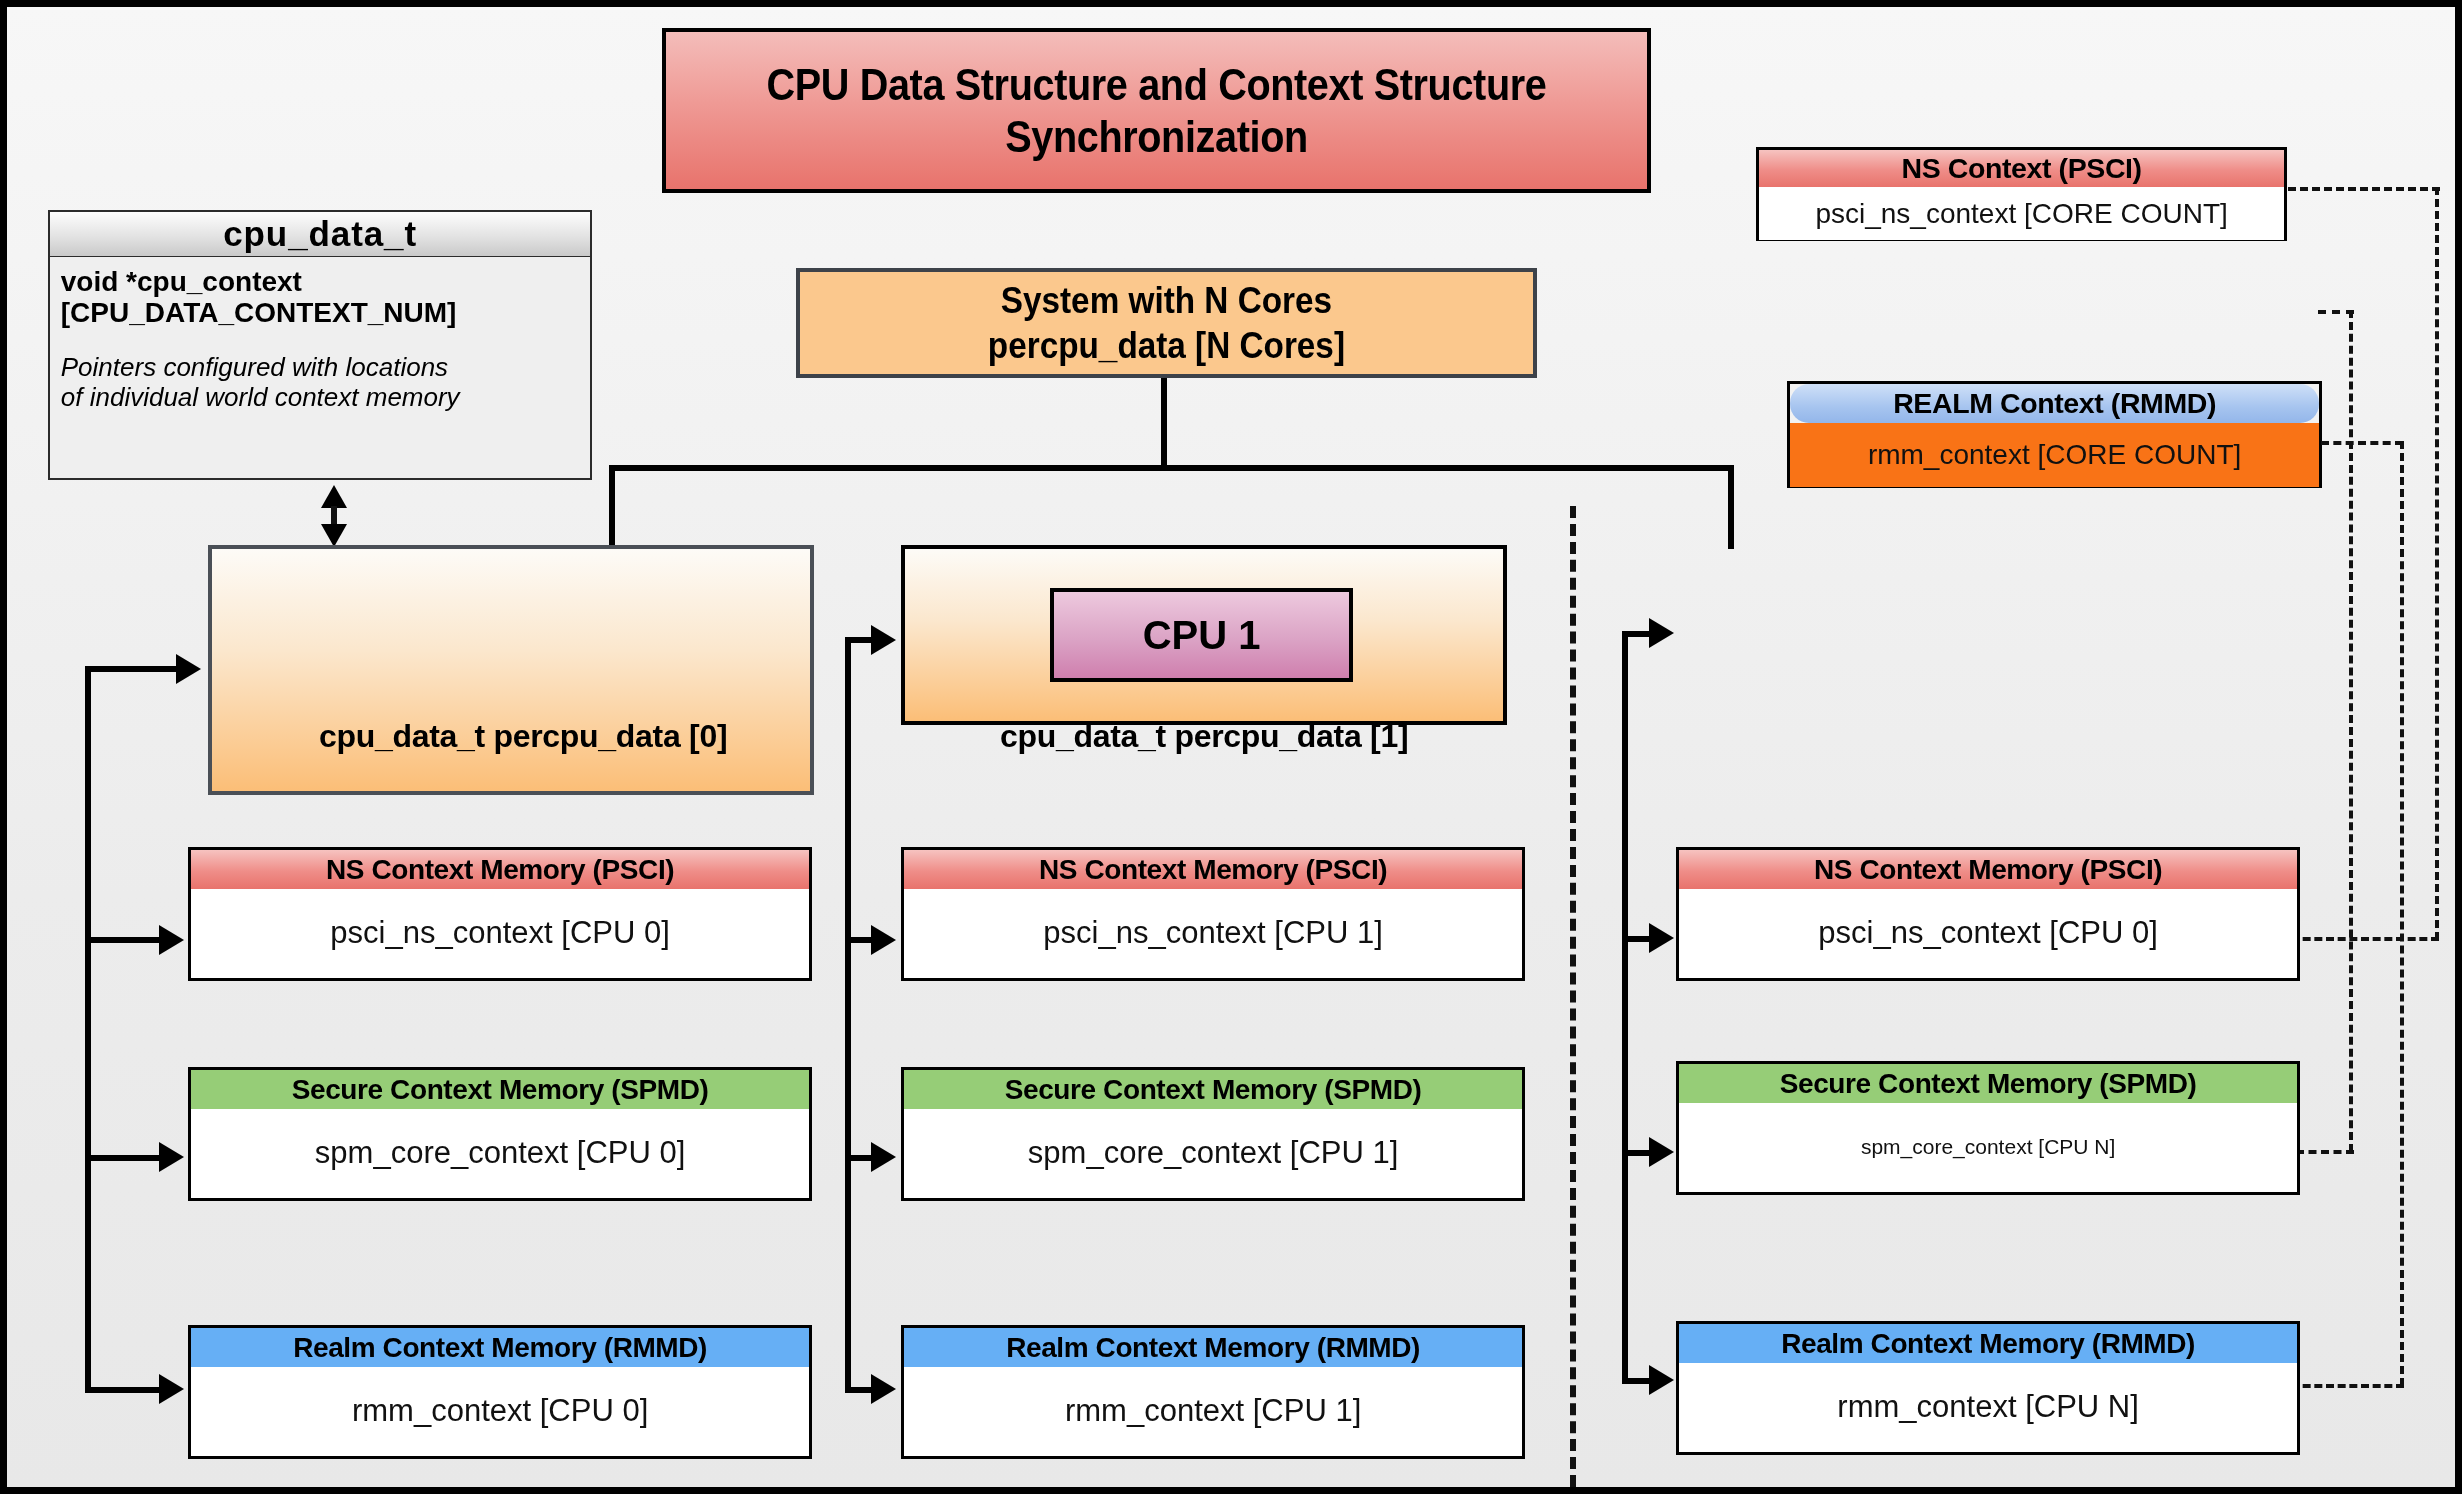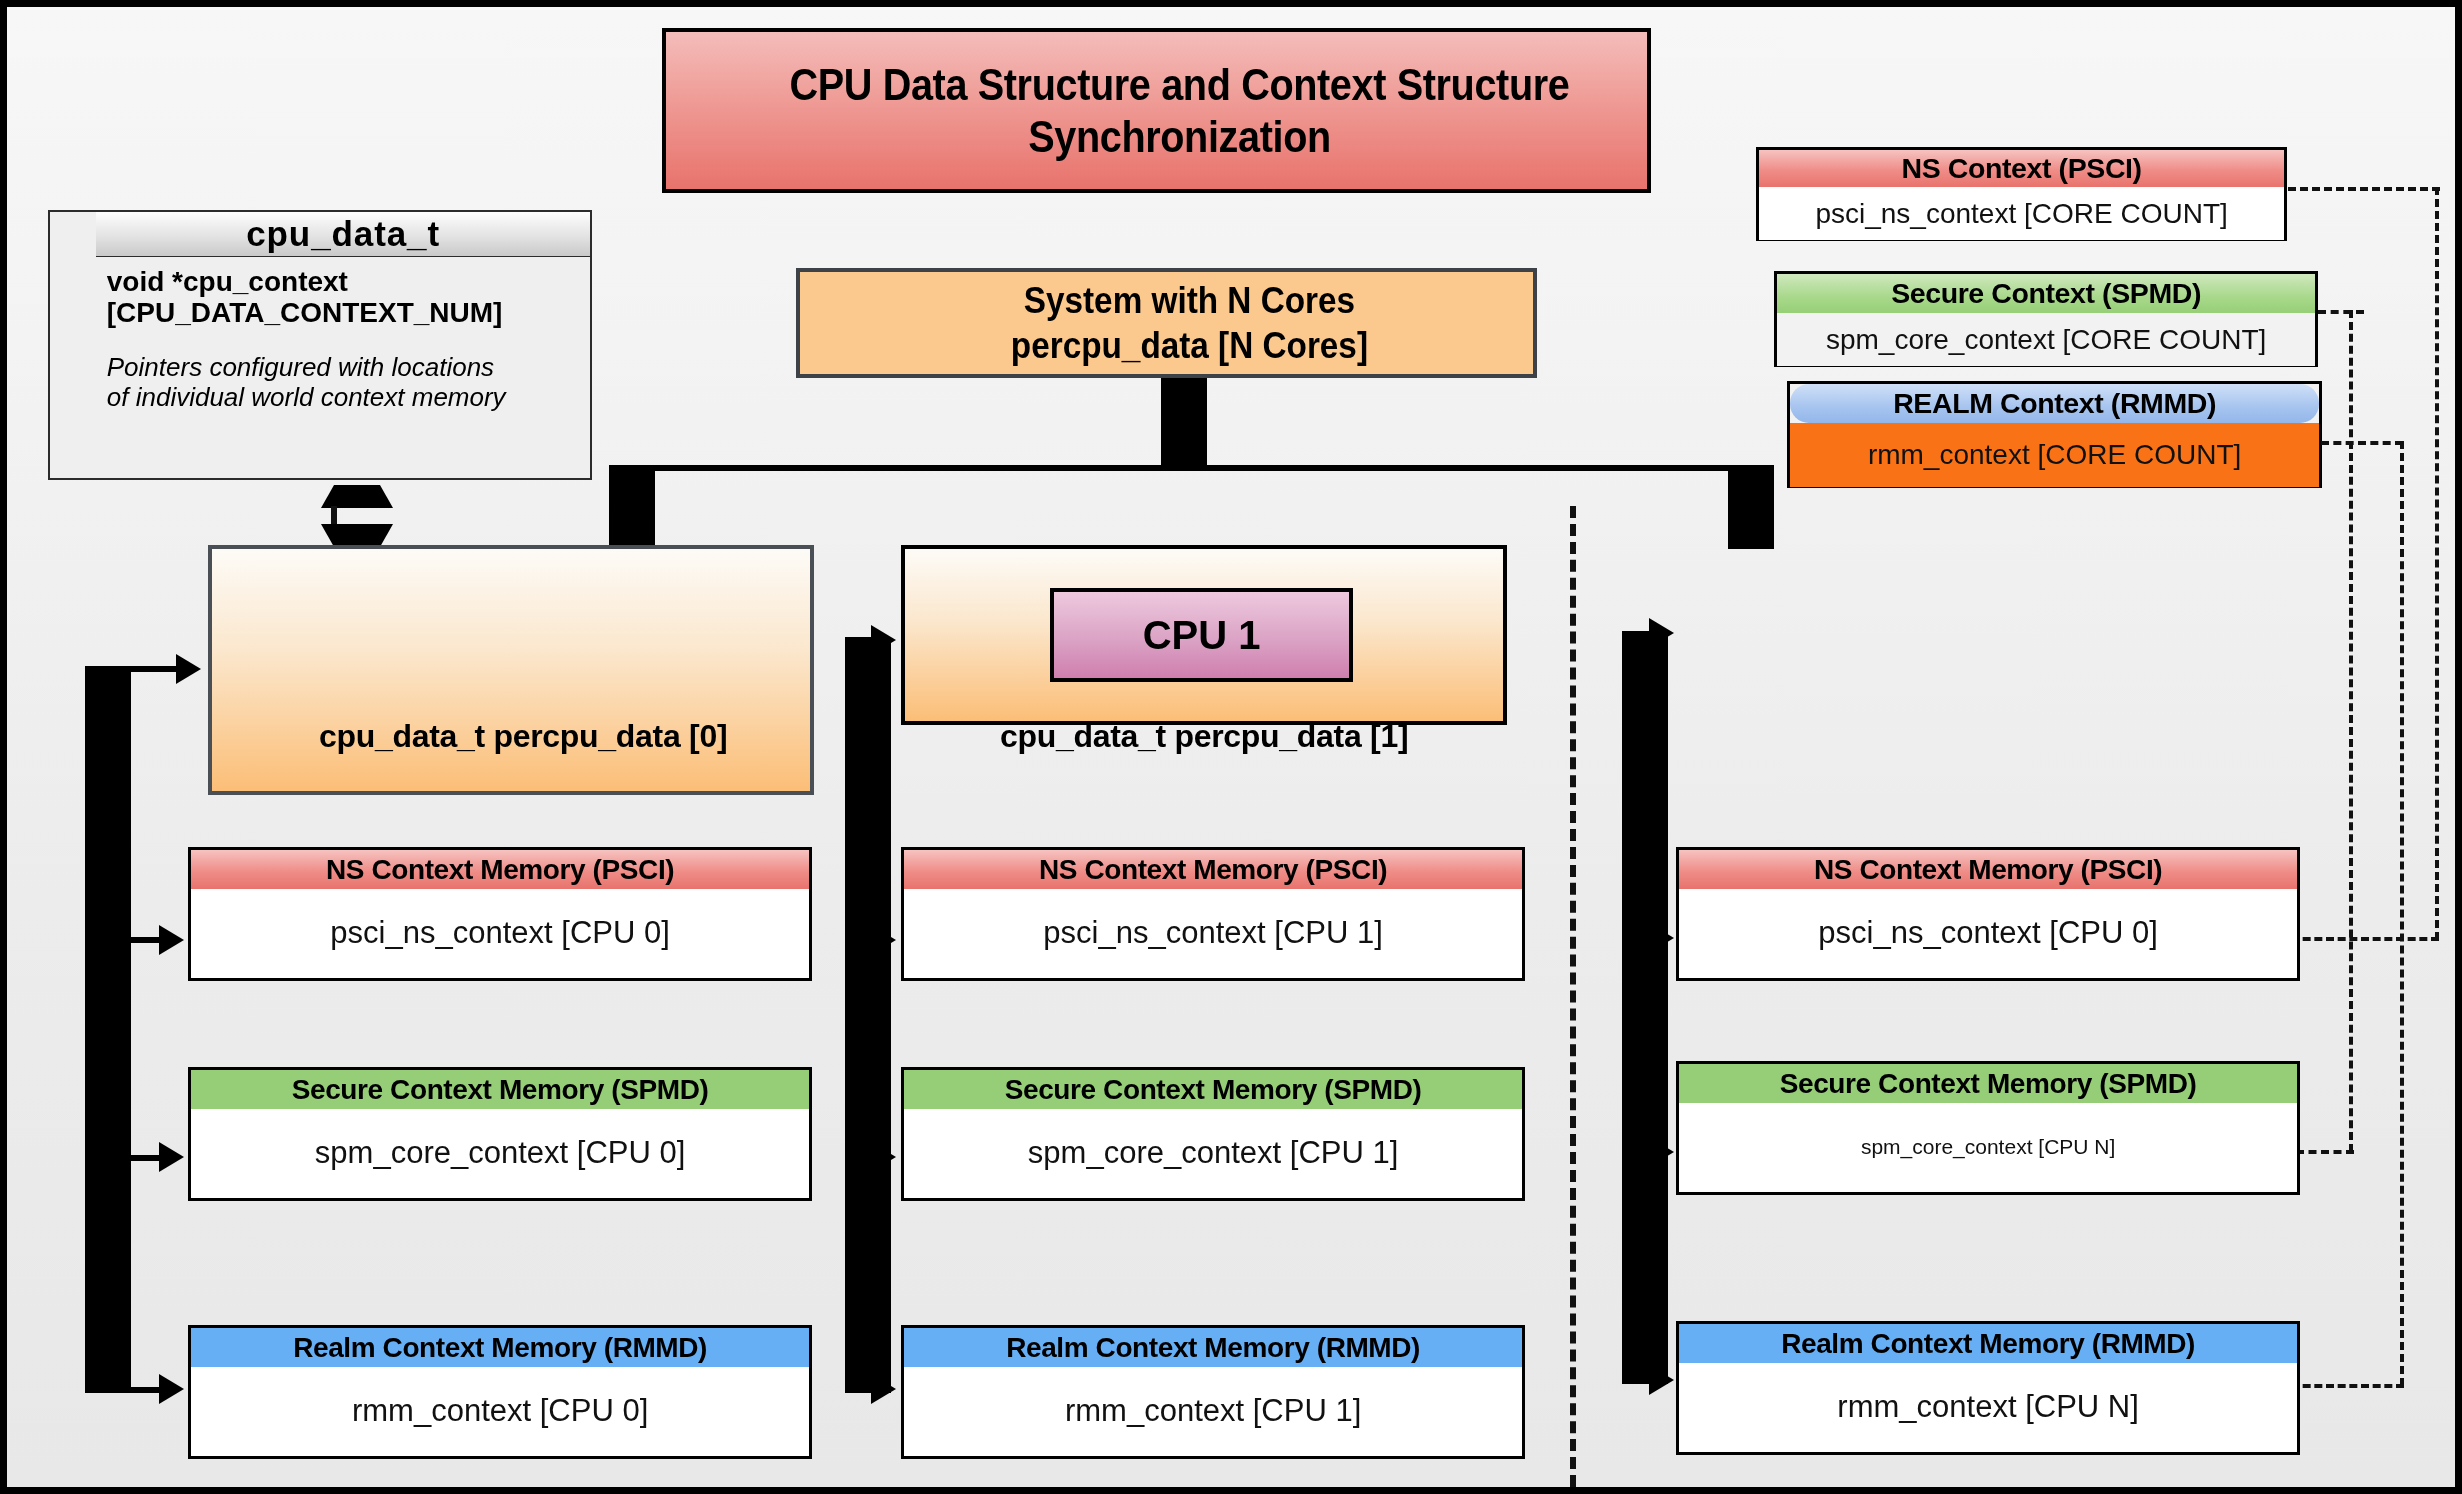--- a/index.html
+++ b/index.html
@@ -4,21 +4,21 @@
 <style>
   html,body{margin:0;padding:0;background:#000;}
   body{width:2462px;height:1495px;overflow:hidden;
        font-family:"Liberation Sans","DejaVu Sans",sans-serif;}
 
   
   #canvas{position:absolute;left:7.1px;top:7.1px;width:2448px;height:1480px;
           background:linear-gradient(180deg,#f7f7f7 0%,#f2f2f2 28%,#ececec 60%,#e8e8e8 100%);
           overflow:hidden;}
 
-  .abs{position:absolute;box-sizing:border-box;padding-left:46px;}
+  .abs{position:absolute;box-sizing:border-box;}
 
   
   .card{position:absolute;box-sizing:border-box;border:3.6px solid #000;background:#fff;}
   .card .hd{box-sizing:border-box;width:100%;text-align:center;color:#000;
             font-weight:bold;letter-spacing:-0.4px;
             font-stretch:condensed;transform-origin:center;}
   .card .bd{box-sizing:border-box;width:100%;text-align:center;color:#111;
             display:flex;align-items:center;justify-content:center;}
 
   .hd-red   {background:linear-gradient(180deg,#f6c3c0 0%,#ef8d88 55%,#e8736c 100%);}
@@ -112,24 +112,20 @@
   <div class="ln abs" style="left:1154px;top:371px;width:6.2px;height:93px;"></div>
   <div class="ln abs" style="left:602px;top:458px;width:1125px;height:6.2px;"></div>
   <div class="ln abs" style="left:602px;top:458px;width:6.2px;height:84px;"></div>
   <div class="ln abs" style="left:1721px;top:458px;width:6.2px;height:84px;"></div>
 
   <div class="card" style="left:1749px;top:140px;width:531px;height:94px;">
     <div class="hd hd-red" style="height:37px;line-height:37px;font-size:28.5px;">NS Context  (PSCI)</div>
     <div class="bd" style="height:53px;font-size:28px;background:#fff;">psci_ns_context [CORE COUNT]</div>
   </div>
 
-  <div class="card" style="left:1767px;top:264px;width:544px;height:96px;background:#f2f2f2;">
-    <div class="hd hd-green" style="height:39px;line-height:39px;font-size:28.5px;">Secure Context (SPMD)</div>
-    <div class="bd" style="height:53px;font-size:28px;background:#f2f2f2;">spm_core_context [CORE COUNT]</div>
-  </div>
 
   <div class="card" style="left:1780px;top:374px;width:535px;height:107px;background:#f2f2f2;">
     <div class="hd hd-blue" style="height:39px;line-height:39px;font-size:28.5px;border-radius:19px;">REALM Context (RMMD)</div>
     <div class="bd" style="height:64px;font-size:28px;background:#f97316;">rmm_context [CORE COUNT]</div>
   </div>
 
   <div class="dash-h-thin abs" style="left:2281px;top:180px;width:152px;"></div>
   <div class="dash-v-thin abs" style="left:2428px;top:180px;height:753px;"></div>
   <div class="dash-h-thin abs" style="left:2214px;top:930px;width:218px;"></div>
 

